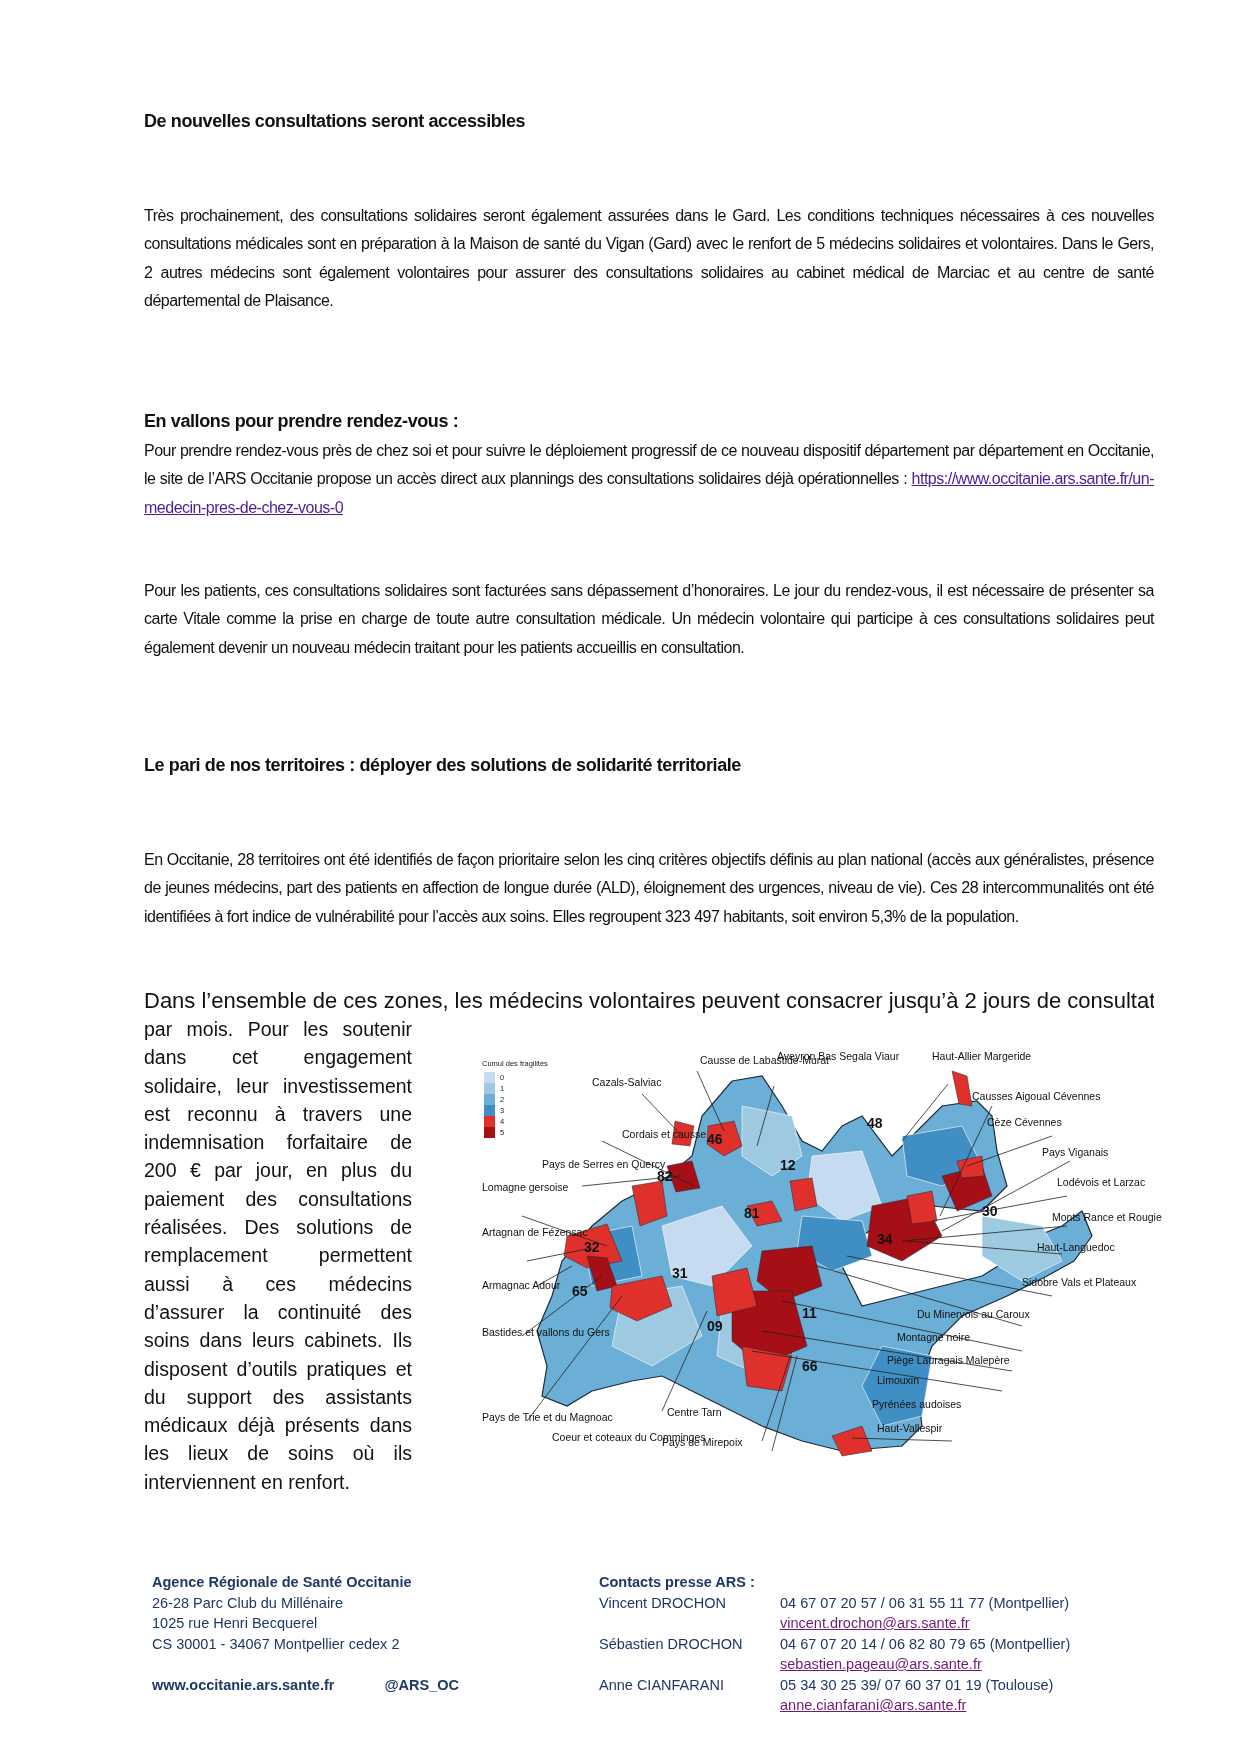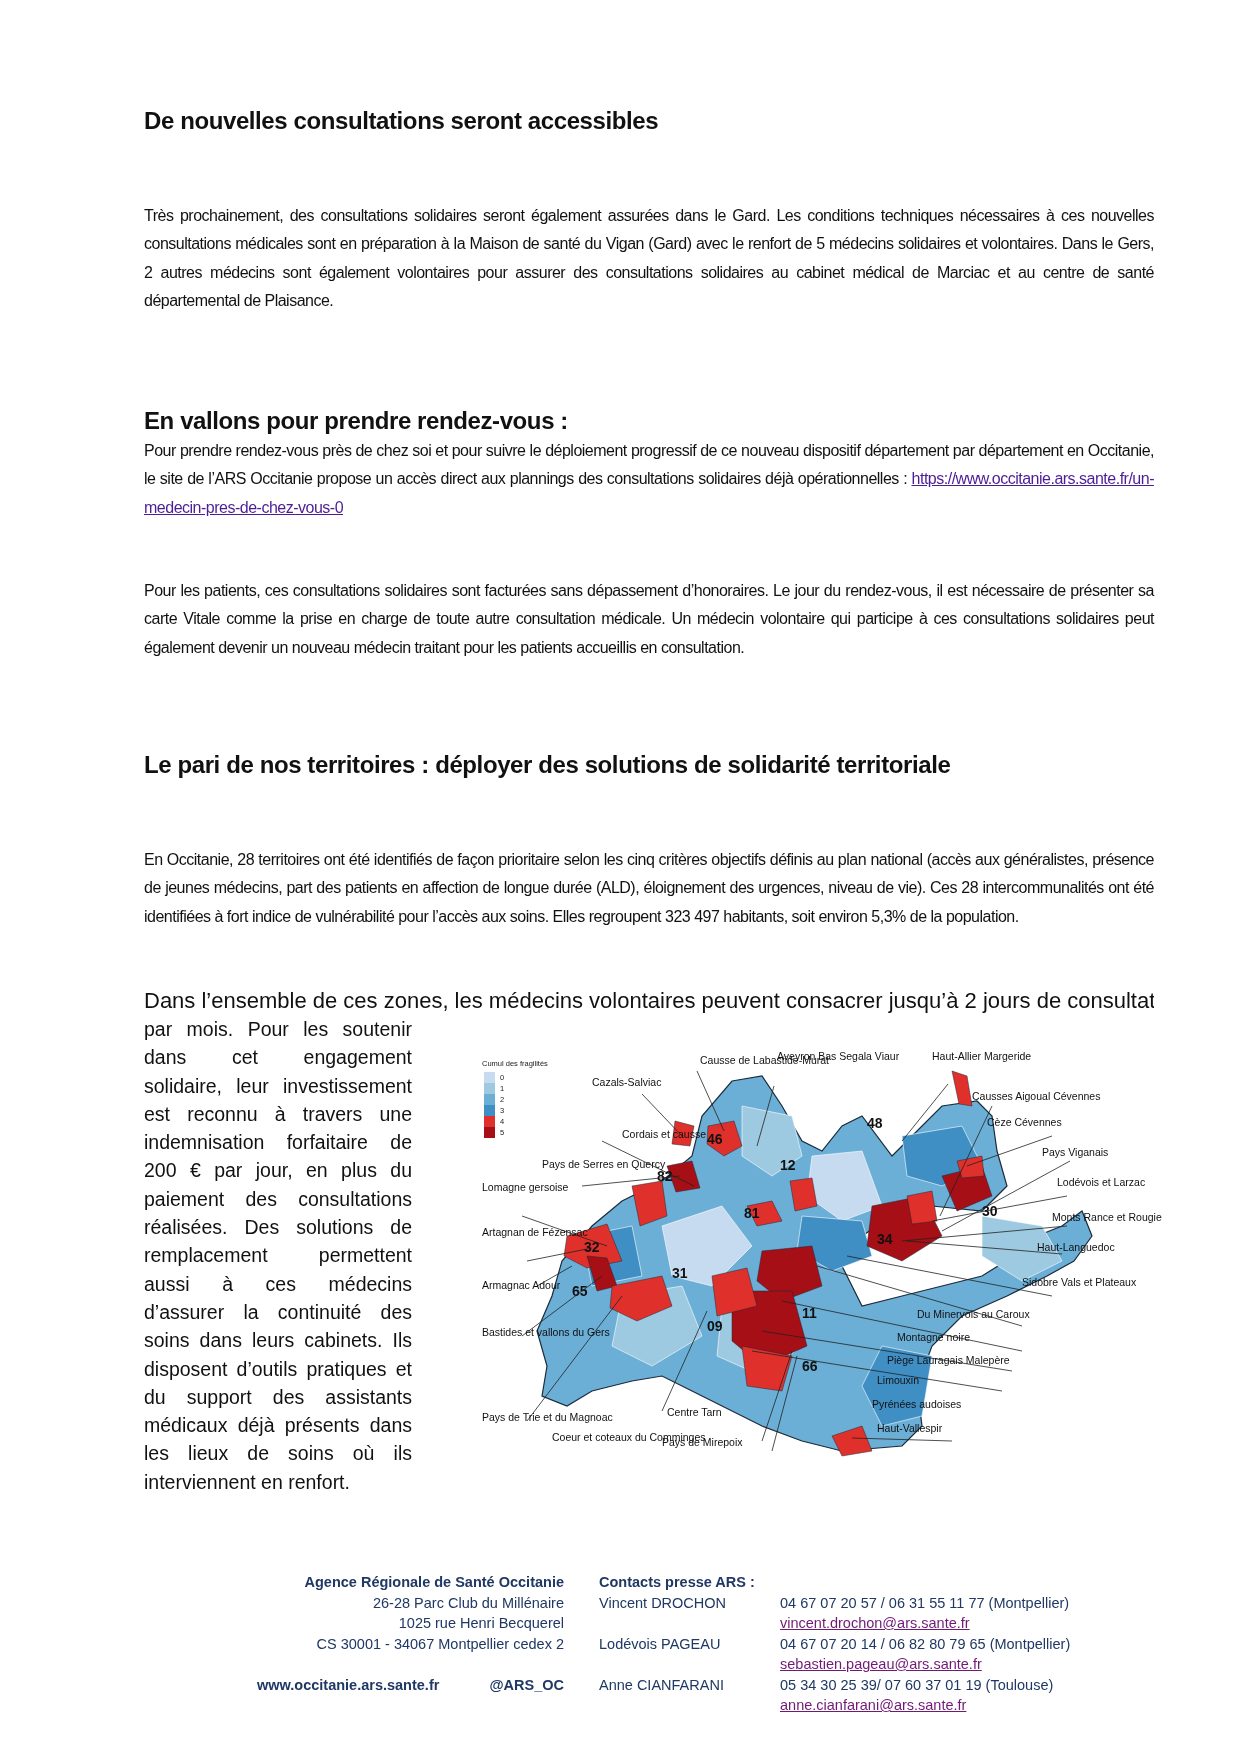--- a/index.html
+++ b/index.html
@@ -1,34 +1,34 @@
 <!DOCTYPE html>
 <html><head>
 <meta charset="utf-8">
 <style>
   html, body { margin: 0; padding: 0; background: #ffffff; }
   body { width: 1240px; height: 1755px; position: relative; overflow: hidden;
          font-family: "Liberation Sans", "DejaVu Sans", sans-serif; color: #111; }
   .page { position: absolute; left: 0; top: 0; width: 1240px; height: 1755px; }
-  .h2 { position: absolute; left: 144px; font-weight: bold; font-size: 24px; line-height: 34px; color: #111;
+  .h2 { position: absolute; left: 144px; font-weight: bold; font-size: 18px; line-height: 34px; color: #111;
         font-family: "Liberation Sans", sans-serif; letter-spacing: -0.4px; }
   .p { position: absolute; left: 144px; width: 1010px; font-size: 16px; line-height: 28.3px;
        text-align: justify; color: #111; font-family: "Liberation Sans", sans-serif; }
   .p.cond { letter-spacing: -0.5px; }
   a.link { color: #4c1d95; text-decoration: underline; }
   .side { position: absolute; left: 144px; width: 268px; font-size: 19.5px; line-height: 28.3px;
           text-align: justify; text-align-last: left; }
   .map { position: absolute; left: 462px; top: 1046px; width: 700px; height: 455px; }
   .map svg { width: 100%; height: 100%; }
   .lbl { font-family: "Liberation Sans", sans-serif; font-size: 10.5px; fill: #111; }
   .dep { font-family: "Liberation Sans", sans-serif; font-size: 14px; font-weight: bold; fill: #111; }
   .leg { font-family: "Liberation Sans", sans-serif; font-size: 7.5px; fill: #222; }
   .footer { position: absolute; top: 1572px; left: 144px; width: 1000px; font-size: 14.5px; line-height: 20.5px; color: #1f3864; }
   .footer .org { font-weight: bold; }
-  .fcol1 { position: absolute; left: 0; top: 0; width: 420px; text-align: right; }
+  .fcol1 { position: absolute; left: 8px; top: 0; width: 420px; }
   .fcol2 { position: absolute; left: 455px; top: 0; width: 170px; }
   .fcol3 { position: absolute; left: 636px; top: 0; width: 400px; }
   .fcol3 a { color: #701a75; text-decoration: underline; }
   .spacer { height: 20.5px; }
 </style>
 </head>
 <body>
 
 <div class="page">
 
@@ -195,21 +195,21 @@
       <div class="org">
         <span>www.occitanie.ars.sante.fr</span>
         <span style="display:inline-block;width:42px;"></span>
         <span>@ARS_OC</span>
       </div>
     </div>
     <div class="fcol2">
       <div class="org">Contacts presse ARS :</div>
       <div>Vincent DROCHON</div>
       <div class="spacer"></div>
-      <div>Lodévois PAGEAU</div>
+      <div>Sébastien DROCHON</div>
       <div class="spacer"></div>
       <div>Anne CIANFARANI</div>
     </div>
     <div class="fcol3">
       <div class="spacer"></div>
       <div>04 67 07 20 57 / 06 31 55 11 77 (Montpellier)</div>
       <div><a>vincent.drochon@ars.sante.fr</a></div>
       <div>04 67 07 20 14 / 06 82 80 79 65 (Montpellier)</div>
       <div><a>sebastien.pageau@ars.sante.fr</a></div>
       <div>05 34 30 25 39/ 07 60 37 01 19 (Toulouse)</div>

